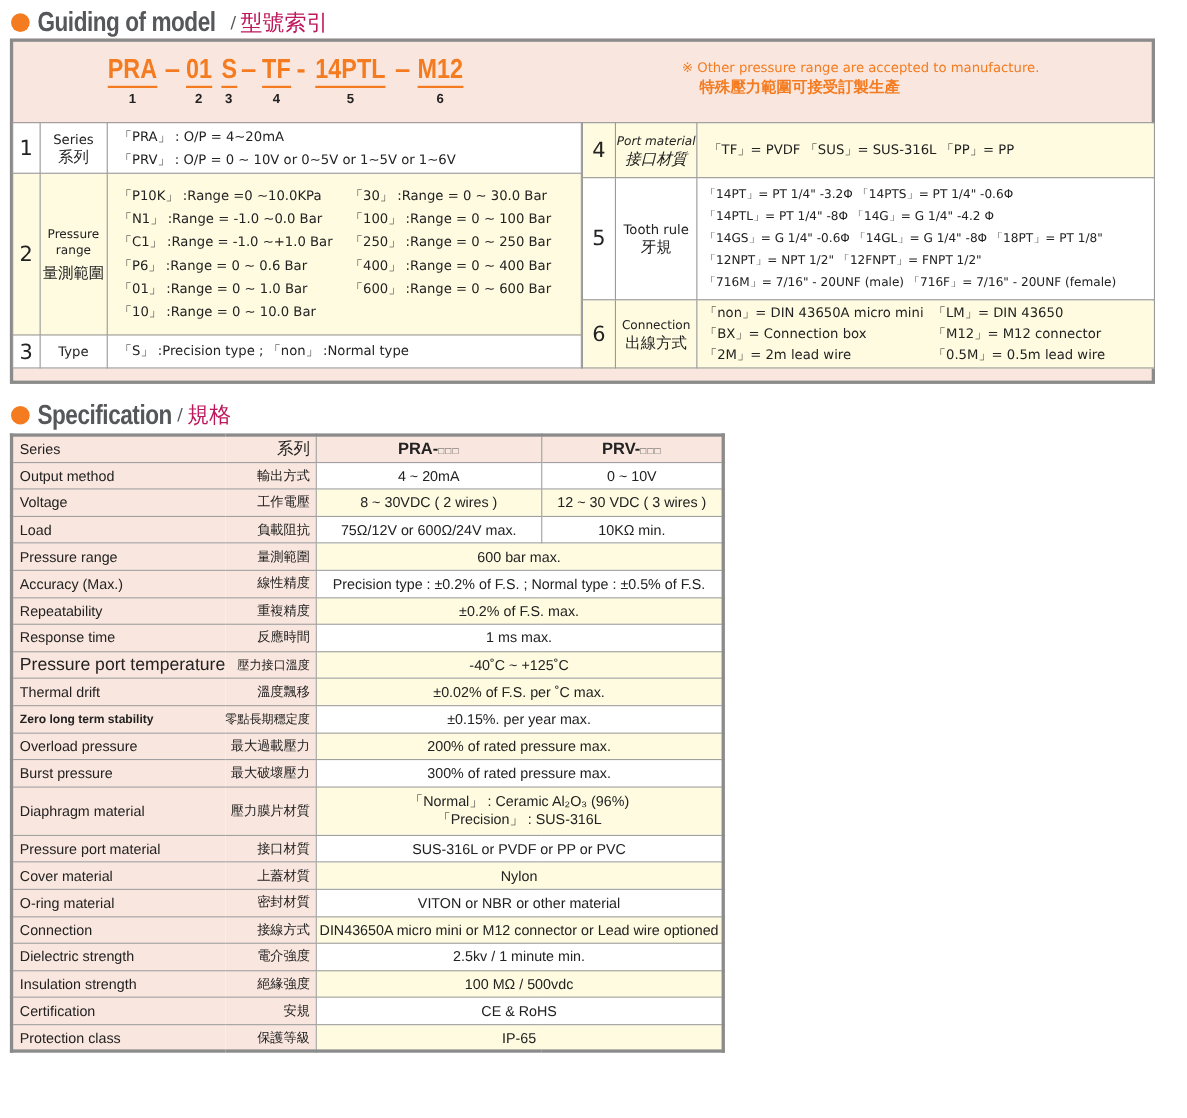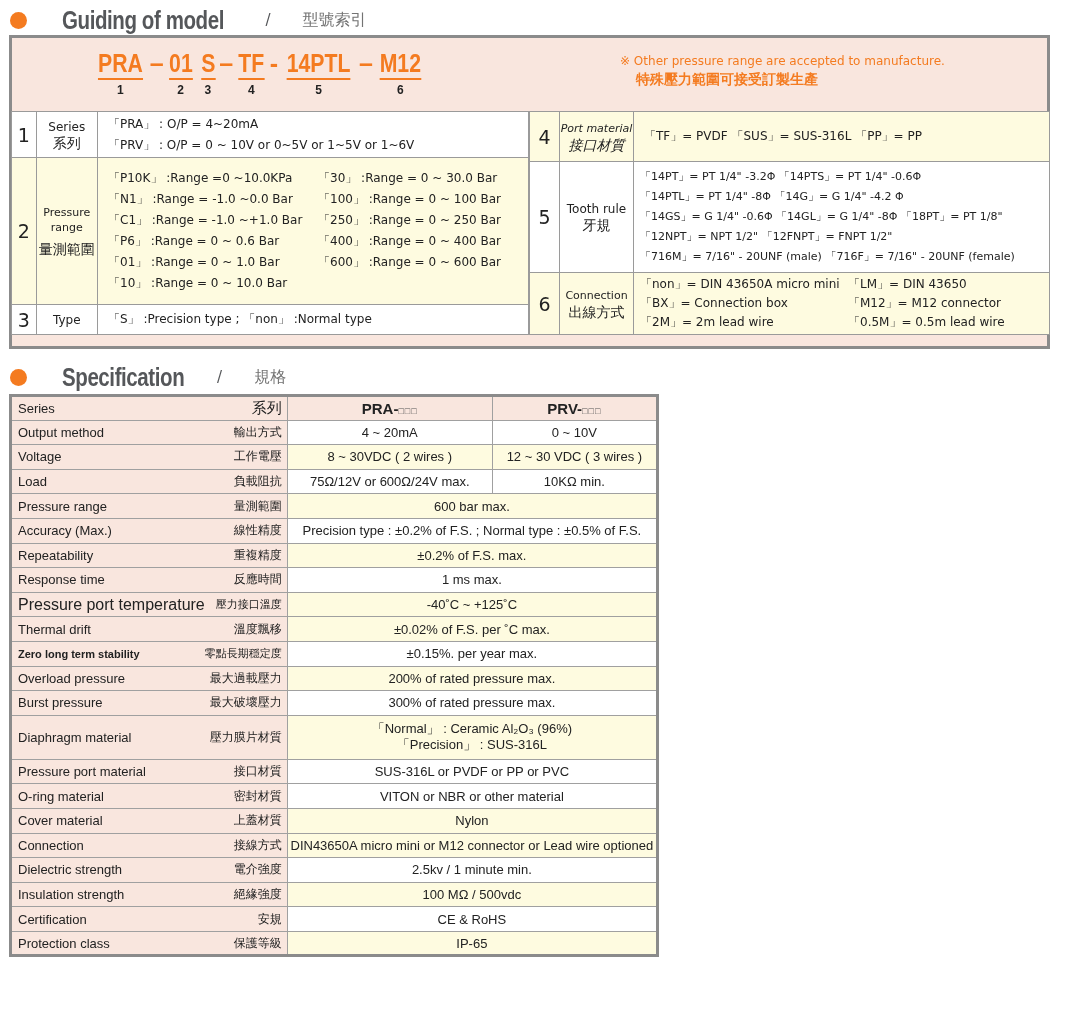--- a/index.html
+++ b/index.html
@@ -2,30 +2,30 @@
 <html><head>
 <meta charset="utf-8">
 <style>
   * { box-sizing: border-box; margin: 0; padding: 0; }
   body {
     width: 1079px; height: 1016px; background: #ffffff; position: relative;
     font-family: "DejaVu Sans", "Liberation Sans", sans-serif; color: #222;
     overflow: hidden;
   }
   .section-title {
-    position: absolute; left: 10px; display: flex; align-items: center; height: 28px; gap: 28px;
+    position: absolute; left: 10px; display: flex; align-items: center; height: 28px;
   }
   .dot { width: 17px; height: 17px; border-radius: 50%; background: #f47b20; margin-right: 7px; }
   .title-en {
     font-family: "Liberation Sans", sans-serif; font-weight: bold; font-size: 25px;
     color: #55575a; letter-spacing: -0.5px; transform: scaleX(0.82); transform-origin: left center;
     display: inline-block;
   }
   .title-sep { font-size: 15px; color: #55575a; margin-left: -22px; }
-  .title-zh { font-size: 16px; color: #737373; margin-left: 4px; }
+  .title-zh { font-size: 20px; color: #be185d; margin-left: 4px; }
   .title-spec-sep { margin-left: -22px; }
 
   
   #guide {
     position: absolute; left: 9px; top: 35px; width: 1041px; height: 314px;
     border: 3px solid #8b8b8b; background: #f9e6de;
   }
   .model-code {
     position: absolute; left: 82px; top: 10px; display: flex; align-items: flex-end;
     font-family: "Liberation Sans", sans-serif; font-weight: bold; font-size: 25px; color: #f47b20;
@@ -288,30 +288,30 @@
           <div>「Normal」 : Ceramic Al₂O₃ (96%)</div>
           <div>「Precision」 : SUS-316L</div>
         </td>
       </tr>
   <tr>
         <td class="sp-name">Pressure port material</td>
         <td class="sp-zh">接口材質</td>
         <td class="sp-val bg-white" colspan="2">SUS-316L or PVDF or PP or PVC</td>
       </tr>
   <tr>
+        <td class="sp-name">Cover material</td>
+        <td class="sp-zh">上蓋材質</td>
+        <td class="sp-val bg-yellow" colspan="2">Nylon</td>
+      </tr>
+  <tr>
         <td class="sp-name">O-ring material</td>
         <td class="sp-zh">密封材質</td>
         <td class="sp-val bg-white" colspan="2">VITON or NBR or other material</td>
       </tr>
   <tr>
-        <td class="sp-name">Cover material</td>
-        <td class="sp-zh">上蓋材質</td>
-        <td class="sp-val bg-yellow" colspan="2">Nylon</td>
-      </tr>
-  <tr>
         <td class="sp-name">Connection</td>
         <td class="sp-zh">接線方式</td>
         <td class="sp-val bg-yellow" colspan="2">DIN43650A micro mini or M12 connector or Lead wire optioned</td>
       </tr>
   <tr>
         <td class="sp-name">Dielectric strength</td>
         <td class="sp-zh">電介強度</td>
         <td class="sp-val bg-white" colspan="2">2.5kv / 1 minute min.</td>
       </tr>
   <tr>

